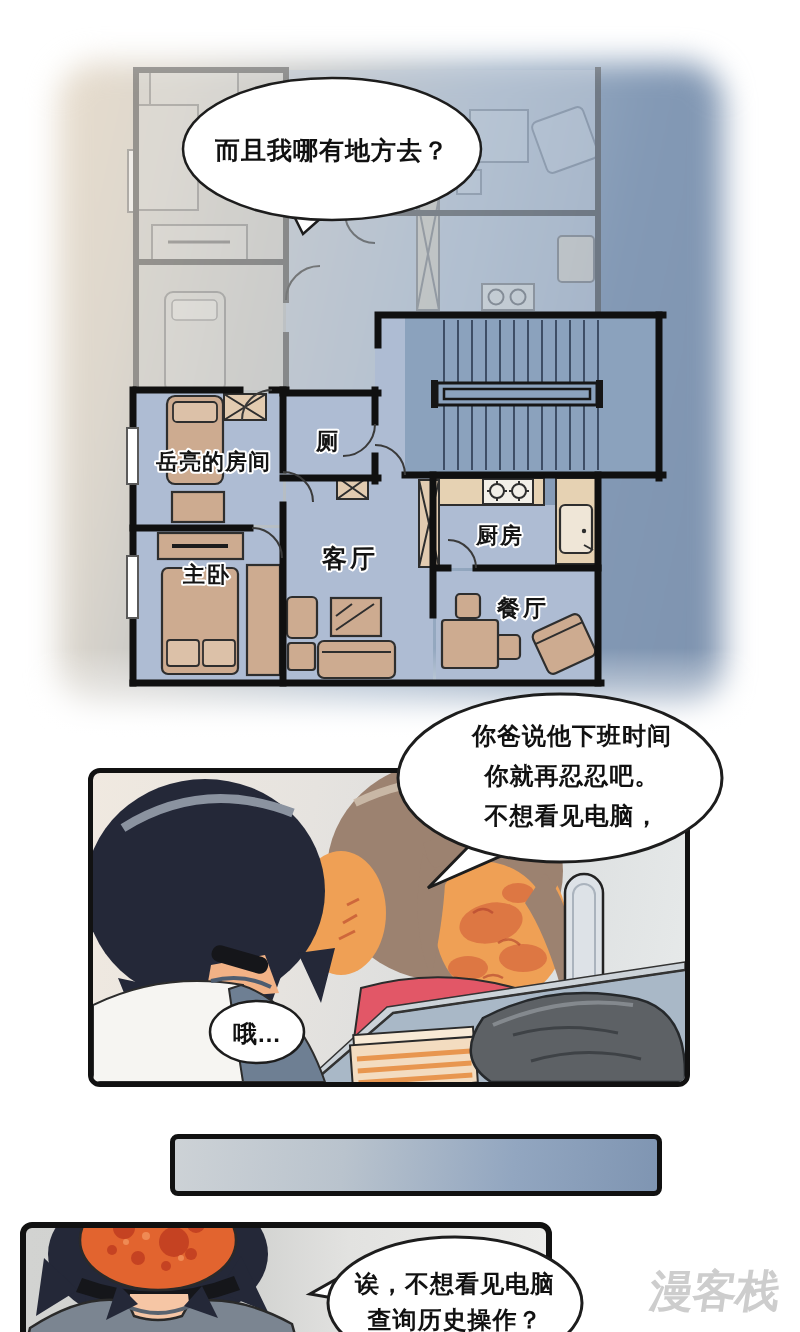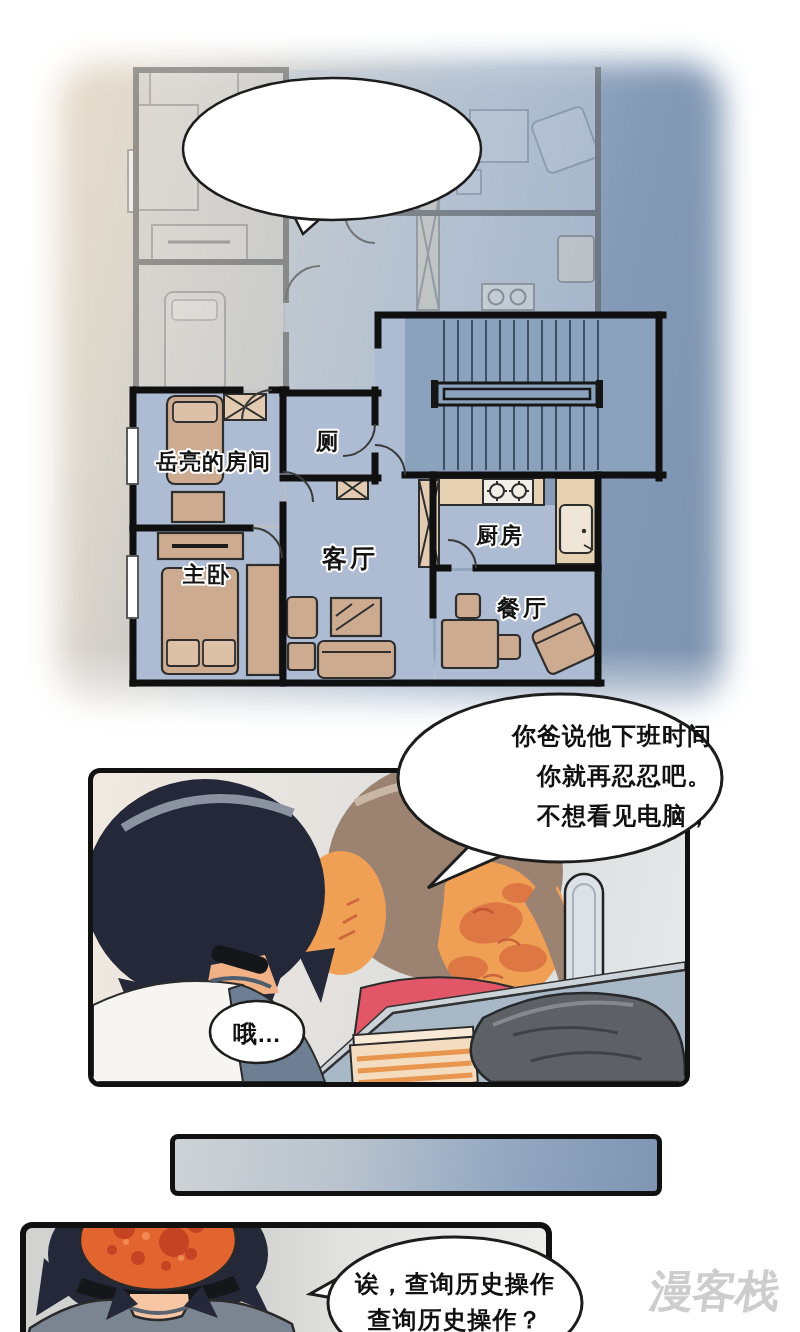--- a/index.html
+++ b/index.html
@@ -36,21 +36,21 @@
   #graybar{left:170px;top:1134px;width:492px;height:62px;border-radius:8px;border-width:5px;
     background:linear-gradient(97deg,var(--bar_light) 0%,#b9c3cd 35%,#92a6c0 70%,var(--bar_blue) 100%);}
   #panel3{left:20px;top:1222px;width:532px;height:130px;border-width:6px;border-radius:12px 12px 0 0;
     background:linear-gradient(90deg,#d2d3d1 0%,#cfd0ce 40%,#e2e2e0 62%,#ececea 100%);}
   .panel>svg{position:absolute;left:0;top:0;width:100%;height:100%;}
   
   #overlay{position:absolute;left:0;top:0;pointer-events:none;}
   .bubble-shape{fill:#fff;stroke:var(--bubble_stroke);}
   .btxt{position:absolute;font-weight:700;color:#111;font-family:"Liberation Sans",sans-serif;}
   #t1{left:192px;top:133px;width:280px;font-size:25px;line-height:34px;text-align:center;letter-spacing:1px;}
-  #t2{left:432px;top:716px;width:280px;font-size:24px;line-height:40px;text-align:right;letter-spacing:1px;}
+  #t2{left:432px;top:716px;width:280px;font-size:24px;line-height:40px;text-align:center;letter-spacing:1px;}
   #t2 div{white-space:nowrap;}
   #toh{left:210px;top:1018px;width:94px;font-size:24px;text-align:center;}
   #t3{left:348px;top:1266px;width:214px;font-size:24px;line-height:36px;text-align:center;letter-spacing:1px;}
   #watermark{left:650px;top:1262px;width:150px;font-size:44px;font-weight:900;
     color:var(--watermark_gray);transform:skewX(-8deg);letter-spacing:-1px;
     text-shadow:2px 0 0 #fff,-2px 0 0 #fff,0 2px 0 #fff,0 -2px 0 #fff,
       1px 1px 0 #fff,-1px -1px 0 #fff,1px -1px 0 #fff,-1px 1px 0 #fff;}
 </style>
 </head>
 <body>
@@ -297,29 +297,30 @@
     </g>
     <g>
       <ellipse class="bubble-shape" stroke-width="2.5" cx="257" cy="1032" rx="47" ry="31"></ellipse>
     </g>
     <g>
       <path class="bubble-shape" stroke-width="3" d="M356,1268 L310,1294 L356,1302 Z"></path>
       <ellipse class="bubble-shape" stroke-width="3" cx="455" cy="1303" rx="127" ry="66"></ellipse>
     </g>
   </svg>
 
+  <div id="t1" class="btxt">而且我哪有地方去？</div>
 
   <div id="t2" class="btxt">
     <div>你爸说他下班时间</div>
     <div>你就再忍忍吧。</div>
     <div>不想看见电脑，</div>
   </div>
 
   <div id="toh" class="btxt">哦…</div>
 
   <div id="t3" class="btxt">
-    <div>诶，查询历史操作</div>
+    <div>诶，不想看见电脑</div>
     <div>查询历史操作？</div>
   </div>
 
   <div id="watermark" class="abs">漫客栈</div>
 
 </div>
 
 </body></html>

